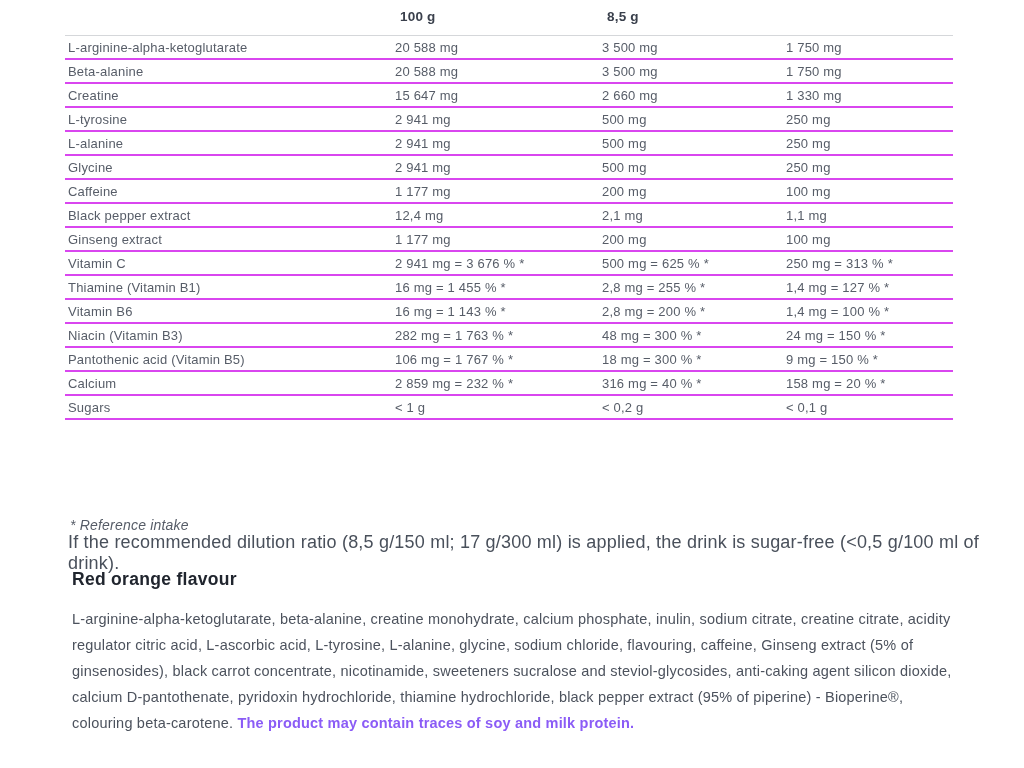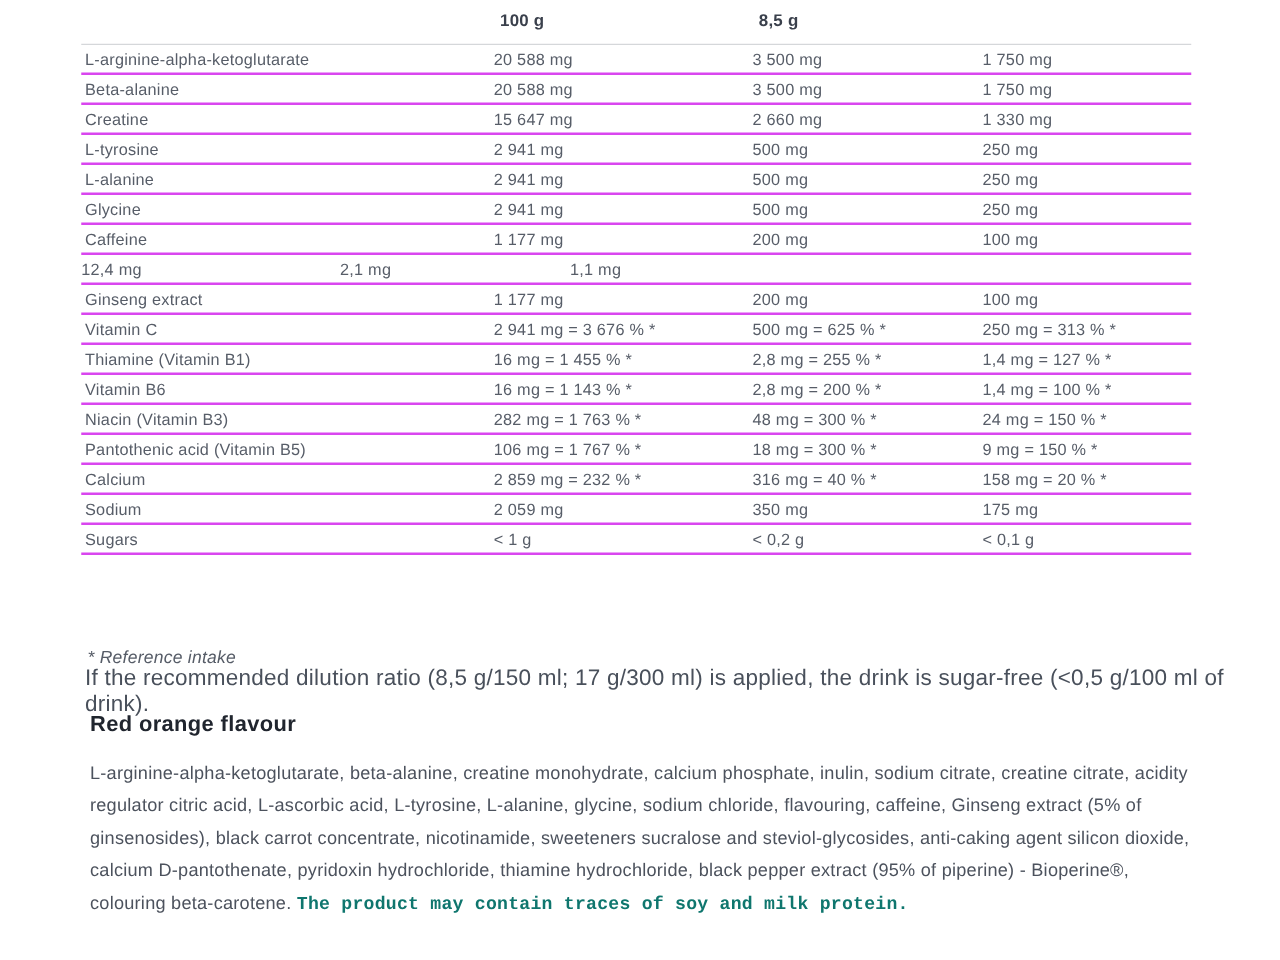--- a/index.html
+++ b/index.html
@@ -73,21 +73,21 @@
   }
   .ingredients {
     position: absolute;
     left: 72px;
     top: 606px;
     width: 884px;
     font-size: 14.5px;
     line-height: 26px;
     color: #4c525d;
   }
-  .ingredients b { color: #0f766e; font-family: Liberation Mono, monospace; }
+  .ingredients b { color: #8b5cf6; }
 </style>
 </head>
 <body>
 
 <div class="page">
 
   <div class="nt">
     <div class="nt-header">
       <div class="c-label"></div>
       <div class="c-v100">100 g</div>
@@ -131,20 +131,21 @@
         <div class="c-v17">500 mg</div>
         <div class="c-v85">250 mg</div>
       </div>
         <div class="nt-row">
         <div class="c-label">Caffeine</div>
         <div class="c-v100">1 177 mg</div>
         <div class="c-v17">200 mg</div>
         <div class="c-v85">100 mg</div>
       </div>
         <div class="nt-row">
+        <div class="c-label">Black pepper extract</div>
         <div class="c-v100">12,4 mg</div>
         <div class="c-v17">2,1 mg</div>
         <div class="c-v85">1,1 mg</div>
       </div>
         <div class="nt-row">
         <div class="c-label">Ginseng extract</div>
         <div class="c-v100">1 177 mg</div>
         <div class="c-v17">200 mg</div>
         <div class="c-v85">100 mg</div>
       </div>
@@ -178,26 +179,20 @@
         <div class="c-v17">18 mg = 300 % *</div>
         <div class="c-v85">9 mg = 150 % *</div>
       </div>
         <div class="nt-row">
         <div class="c-label">Calcium</div>
         <div class="c-v100">2 859 mg = 232 % *</div>
         <div class="c-v17">316 mg = 40 % *</div>
         <div class="c-v85">158 mg = 20 % *</div>
       </div>
         <div class="nt-row">
-        <div class="c-label">Sodium</div>
-        <div class="c-v100">2 059 mg</div>
-        <div class="c-v17">350 mg</div>
-        <div class="c-v85">175 mg</div>
-      </div>
-        <div class="nt-row">
         <div class="c-label">Sugars</div>
         <div class="c-v100">&lt; 1 g</div>
         <div class="c-v17">&lt; 0,2 g</div>
         <div class="c-v85">&lt; 0,1 g</div>
       </div>
       </div>
   </div>
 
   <div class="footnote">* Reference intake</div>
 

